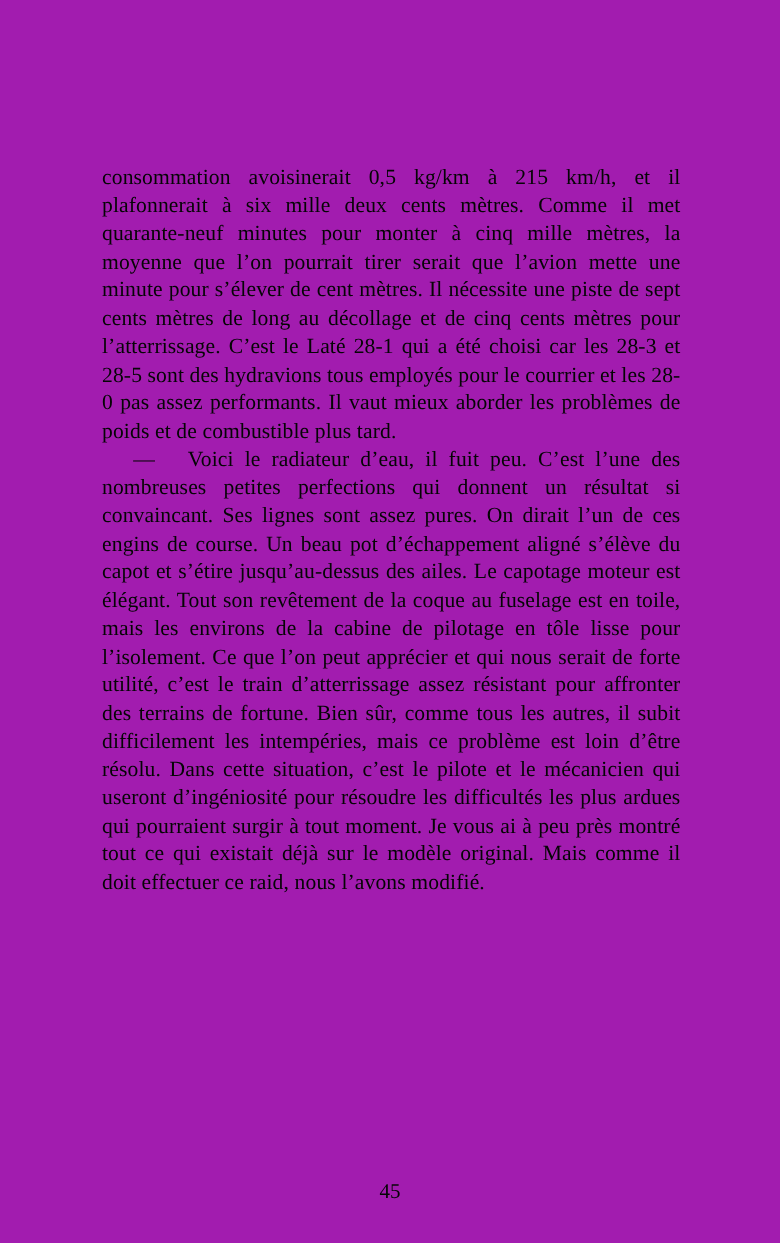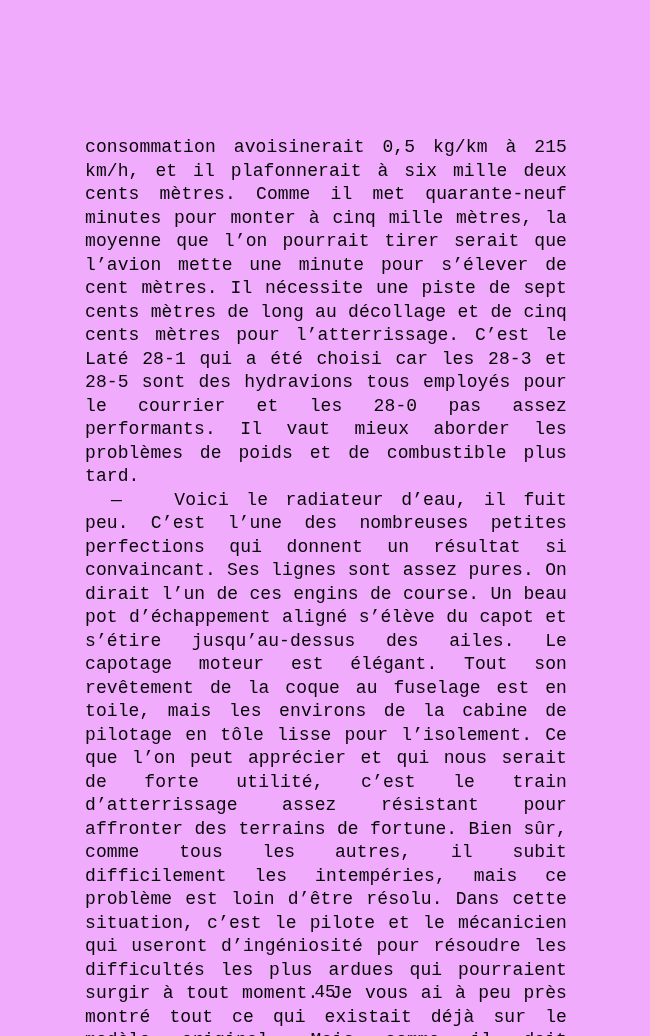--- a/index.html
+++ b/index.html
@@ -4,23 +4,23 @@
   <style>
     html, body {
       margin: 0;
       padding: 0;
       background: #ffffff;
     }
     .page {
       position: relative;
       width: 650px;
       height: 1036px;
-      background: #f0abfc;
+      background: #a21caf;
       color: #050505;
-      font-family: Liberation Mono, monospace;
+      font-family: Liberation Serif, serif;
       overflow: hidden;
     }
     .text-block {
       position: absolute;
       left: 85px;
       top: 136px;
       width: 482px;
       font-size: 18px;
       line-height: 23.5px;
       text-align: justify;

